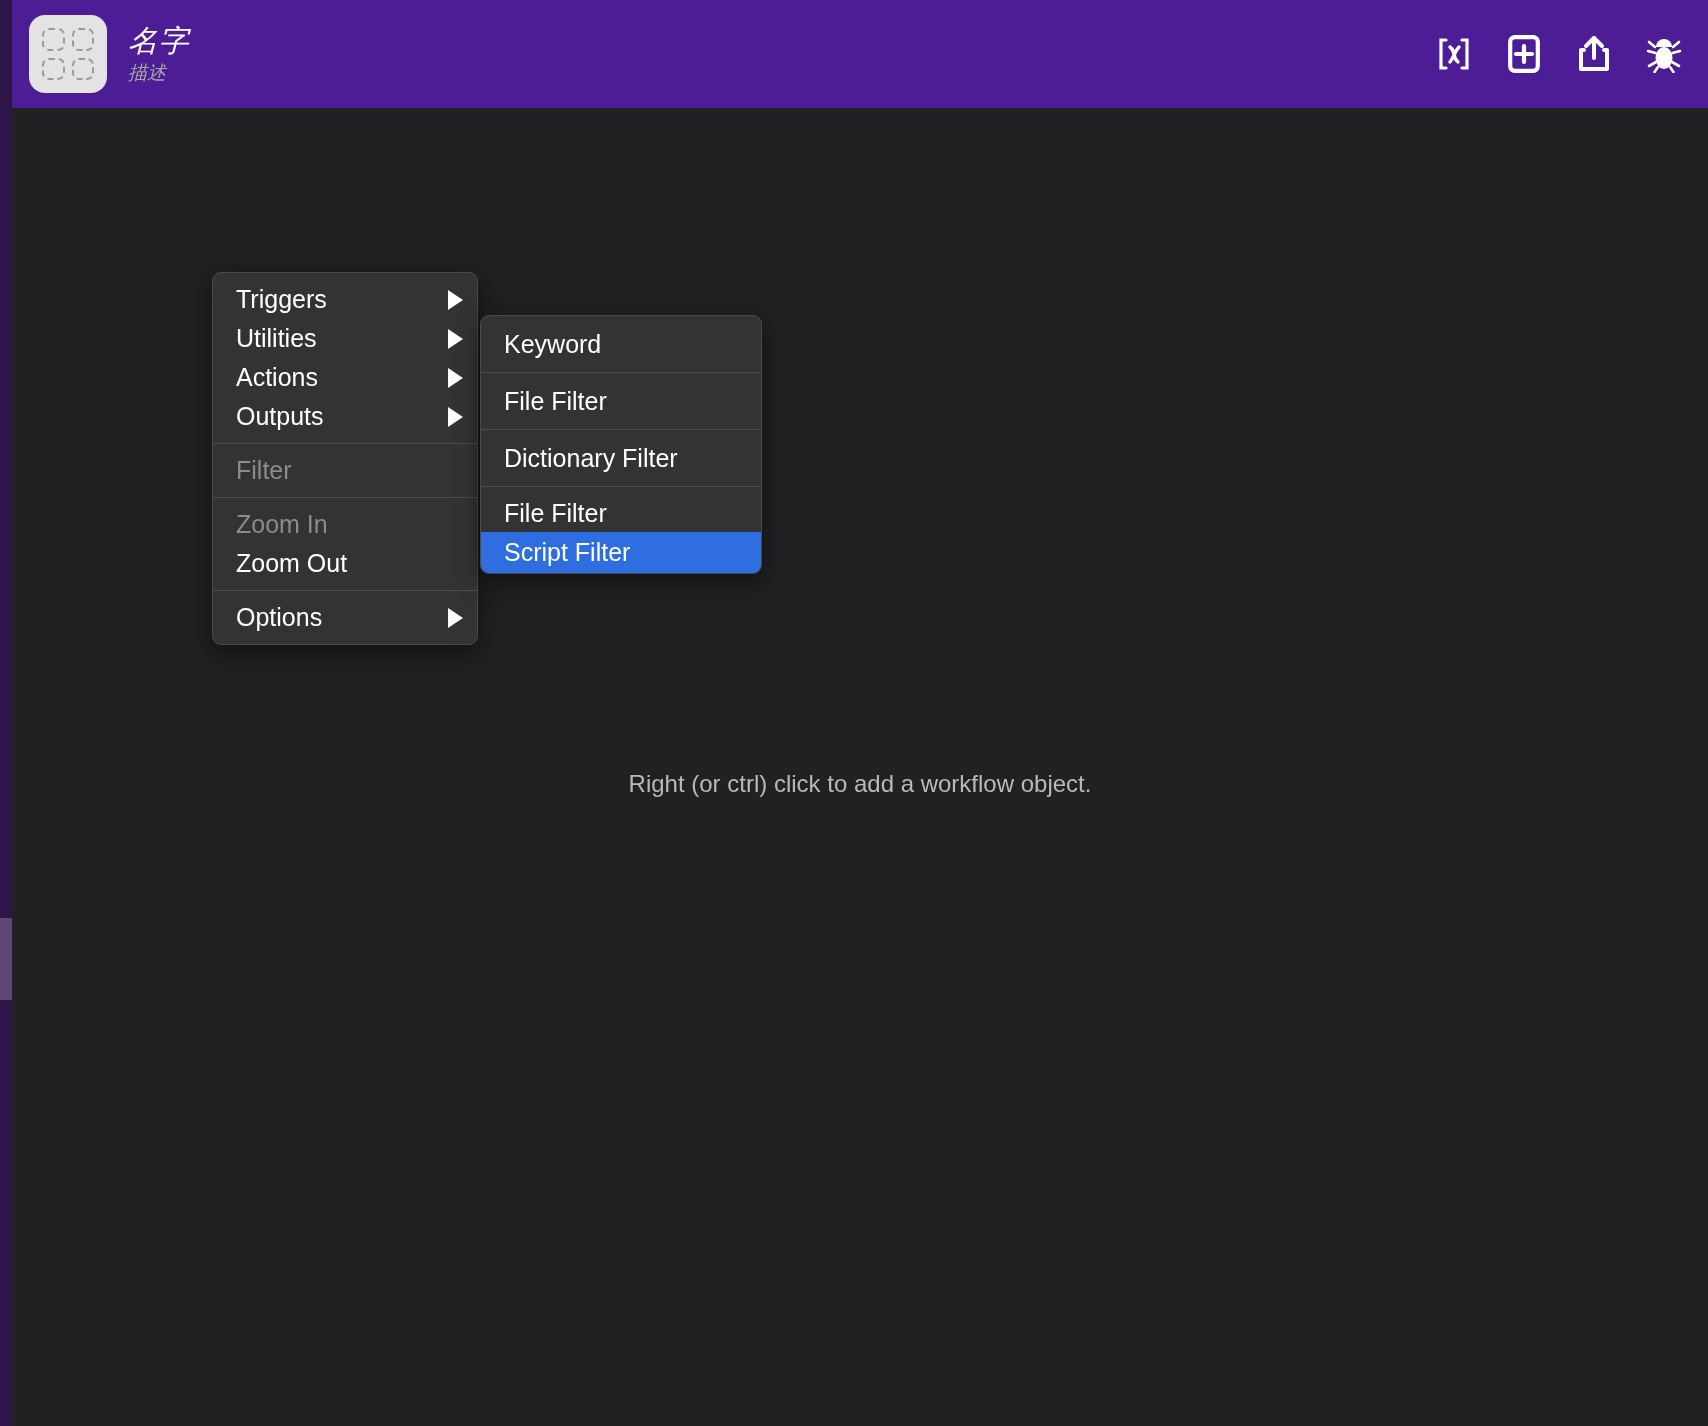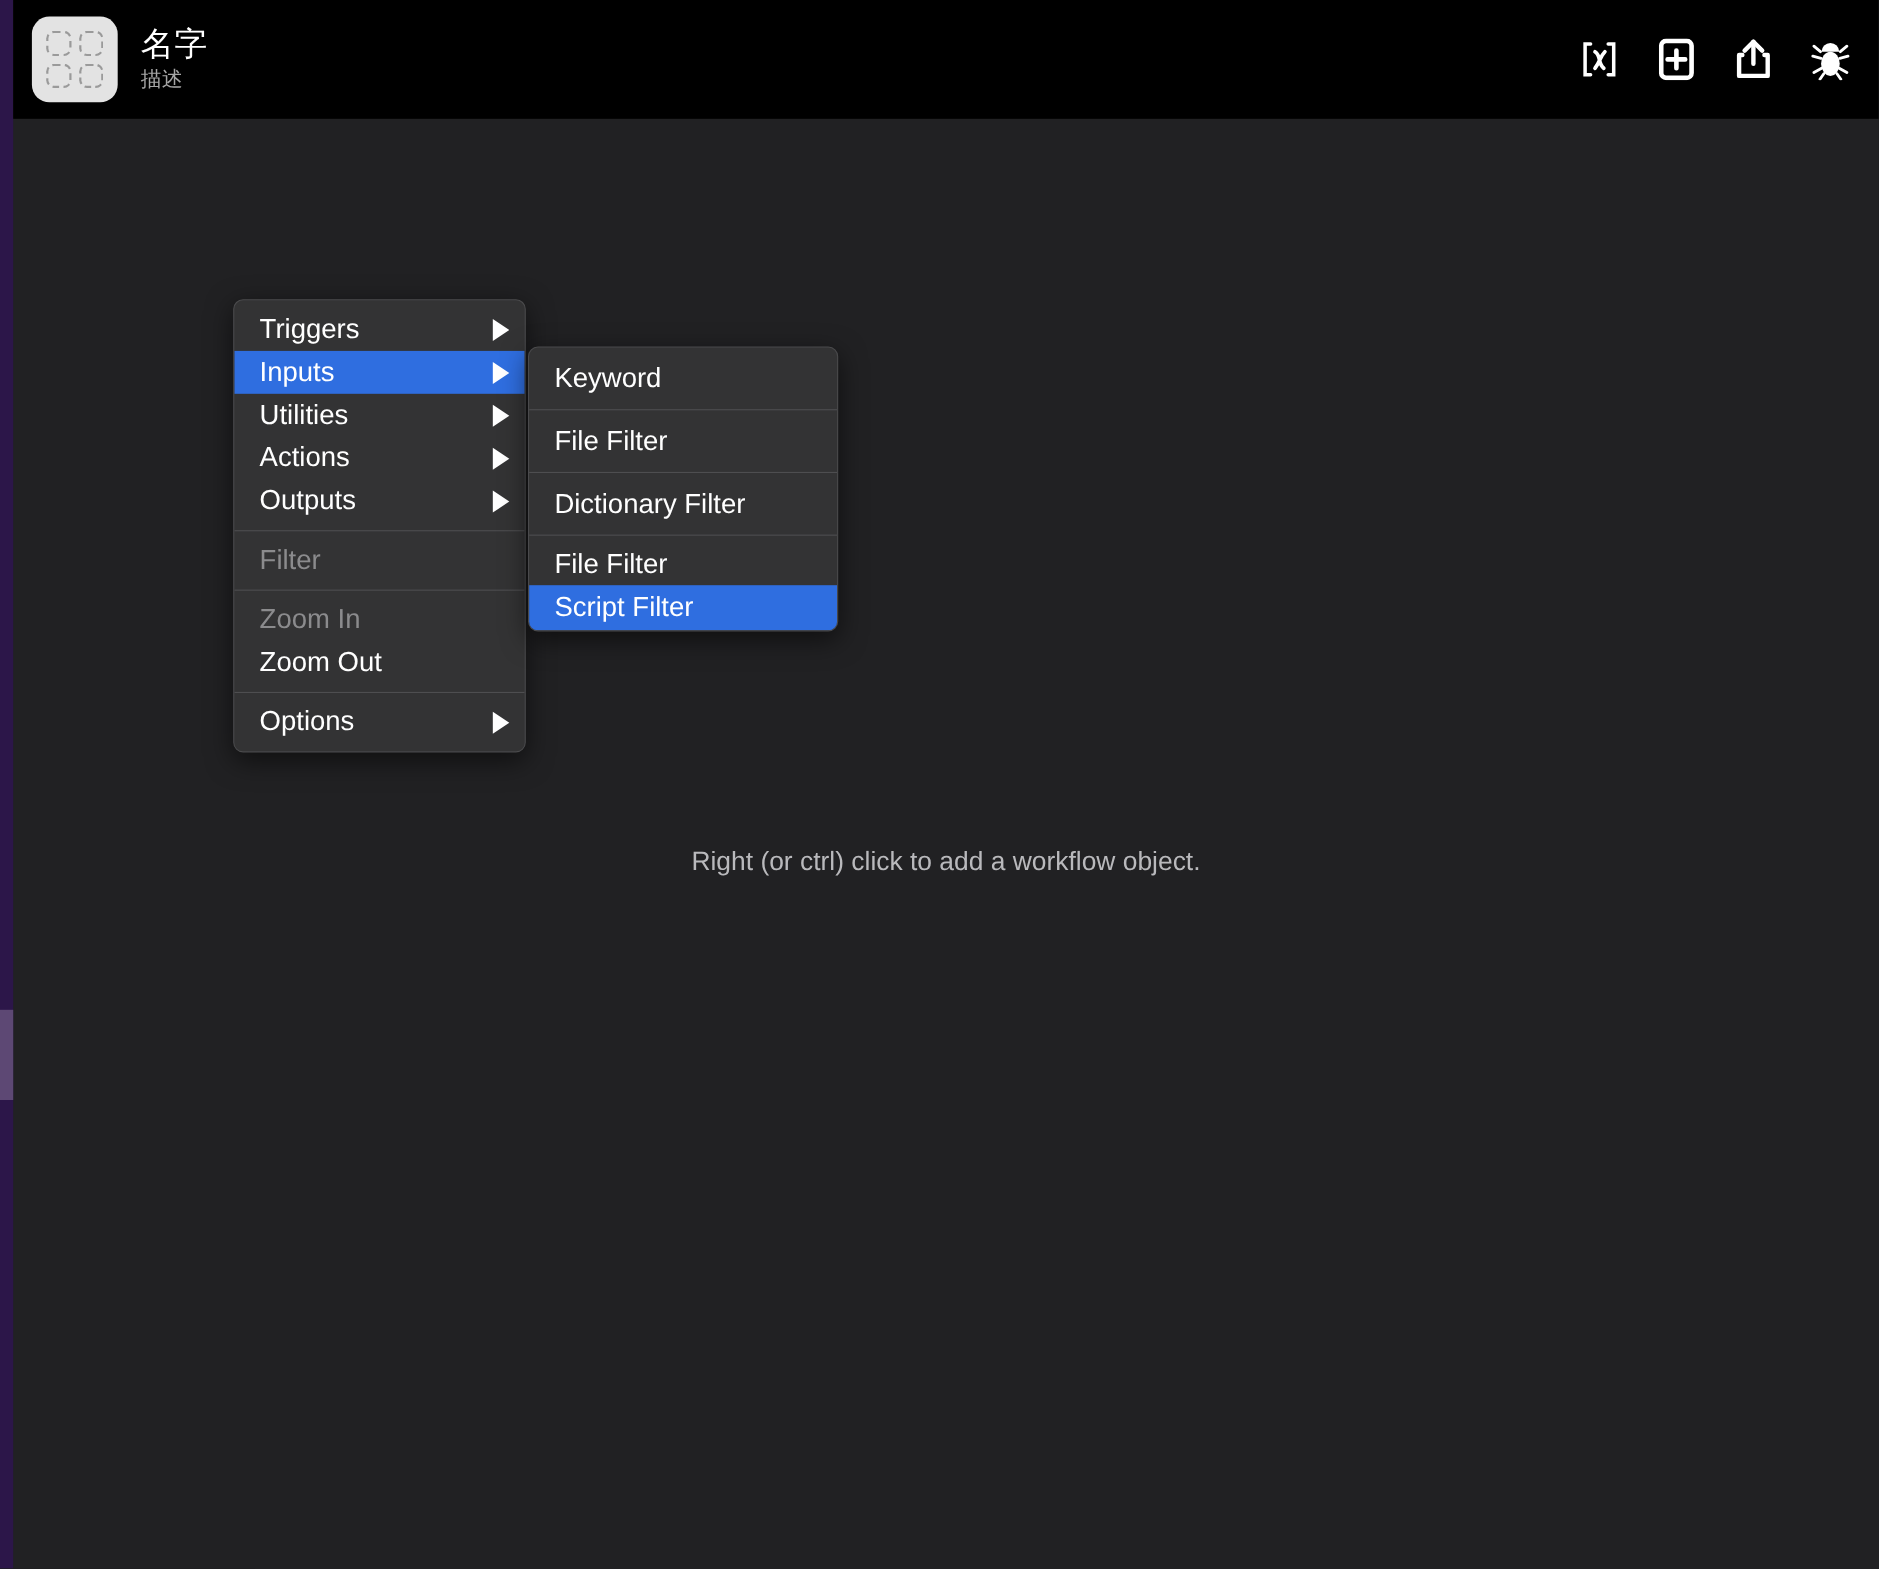--- a/index.html
+++ b/index.html
@@ -17,22 +17,22 @@
     background:#2c1649;
   }
   .gutter-thumb {
     position:absolute; left:0; top:918px; width:12px; height:82px;
     background:#5d4874;
   }
 
   
   .header {
     position:absolute; left:12px; top:0; width:1696px; height:108px;
-    background:#000000;
-    display:flex; align-items:center;
+    background:#4c1d95;
+    display:flex; align-items:center;font-style:italic;
   }
   .wf-icon {
     width:78px; height:78px; margin-left:17px;
     background:#e3e3e3; border-radius:16px;
     display:grid; grid-template-columns:1fr 1fr; grid-template-rows:1fr 1fr;
     gap:7px; padding:13px;
   }
   .wf-icon span {
     border:2.5px dashed #9a9a9a; border-radius:7px; display:block;
   }
@@ -165,24 +165,20 @@
 
   <div class="canvas-hint">Right (or ctrl) click to add a workflow object.</div>
 
   <div class="menu" id="main-menu">
 
     <div class="grp-top">
       <div class="mi">
         <span class="lbl">Triggers</span>
         <span class="arrow"></span>
       </div>
-      <div class="mi sel">
-        <span class="lbl">Inputs</span>
-        <span class="arrow"></span>
-      </div>
       <div class="mi">
         <span class="lbl">Utilities</span>
         <span class="arrow"></span>
       </div>
       <div class="mi">
         <span class="lbl">Actions</span>
         <span class="arrow"></span>
       </div>
       <div class="mi">
         <span class="lbl">Outputs</span>

